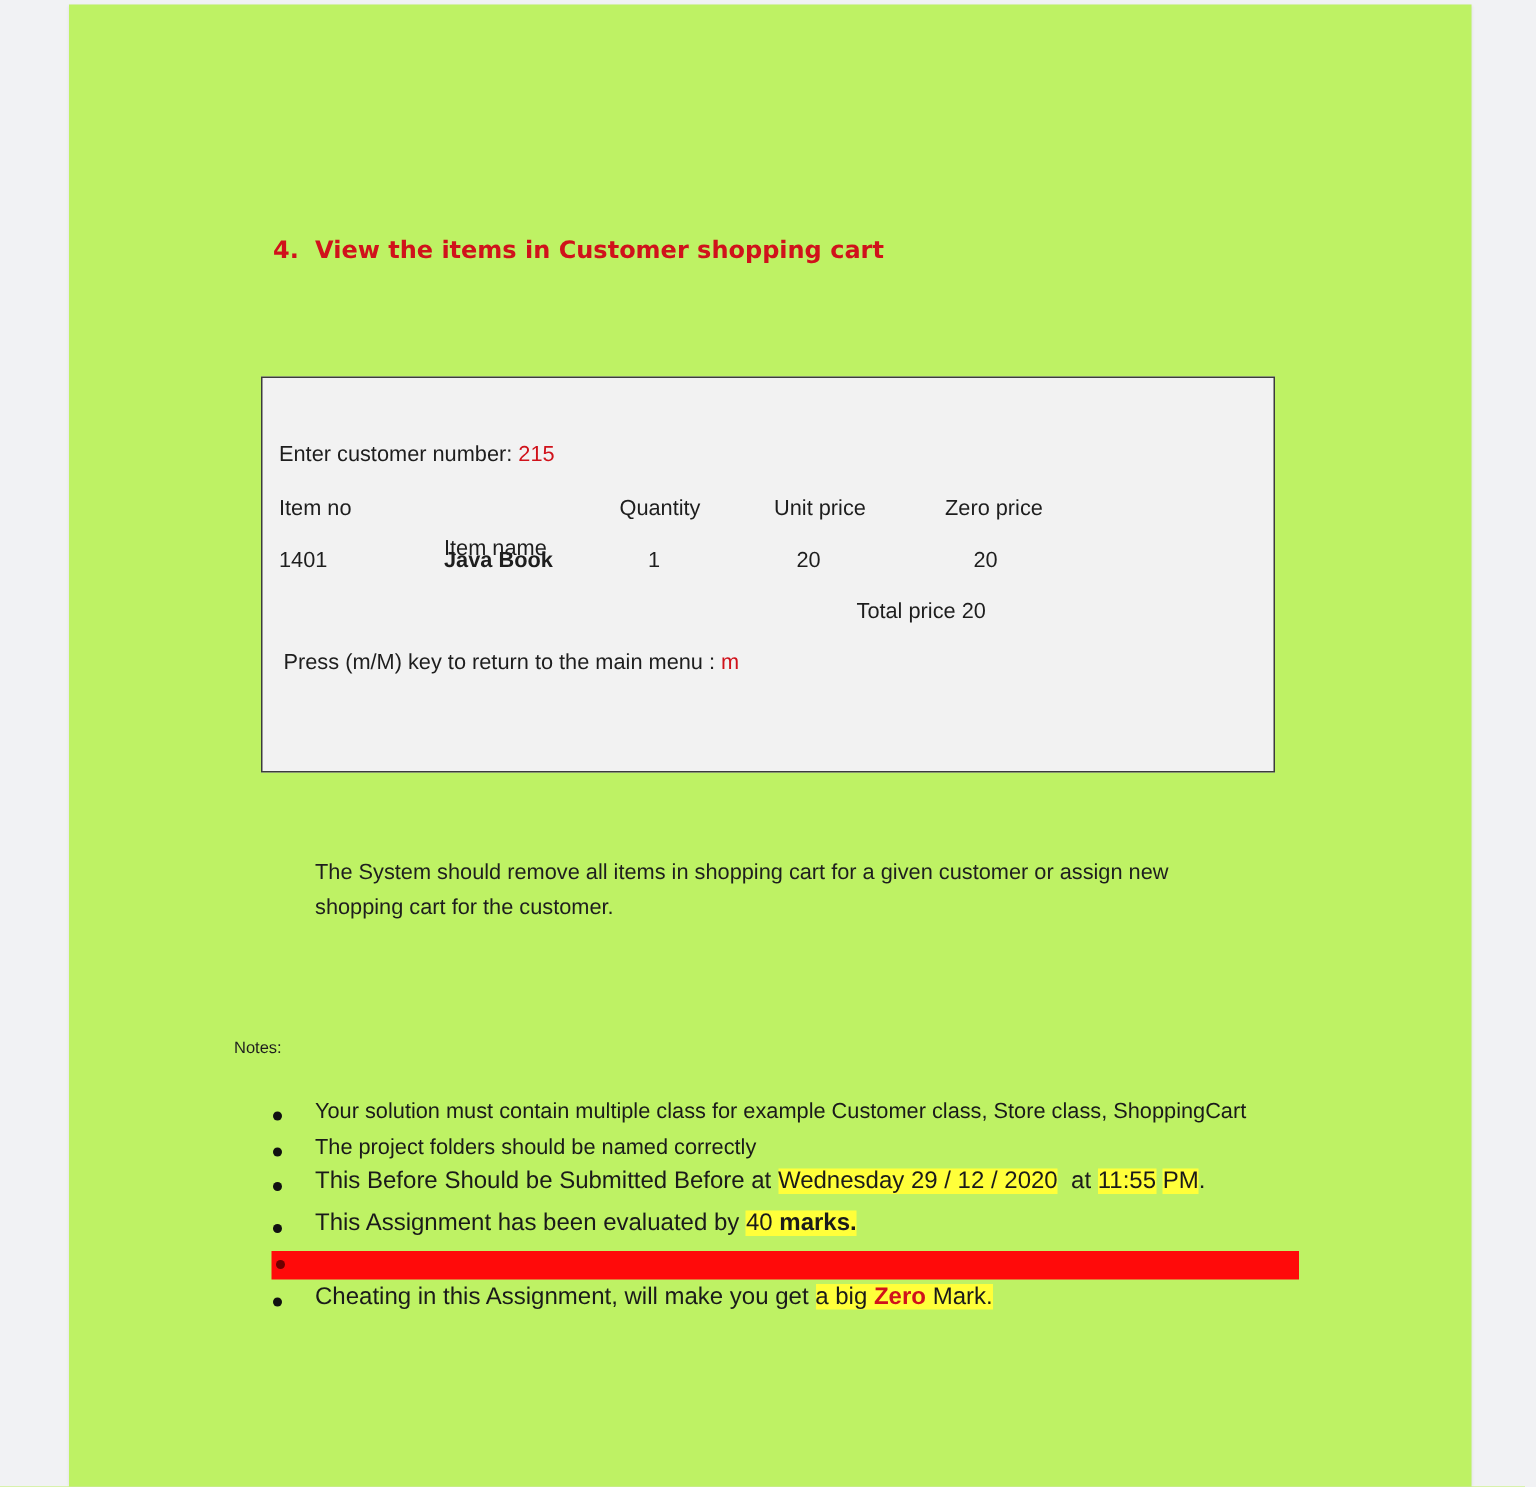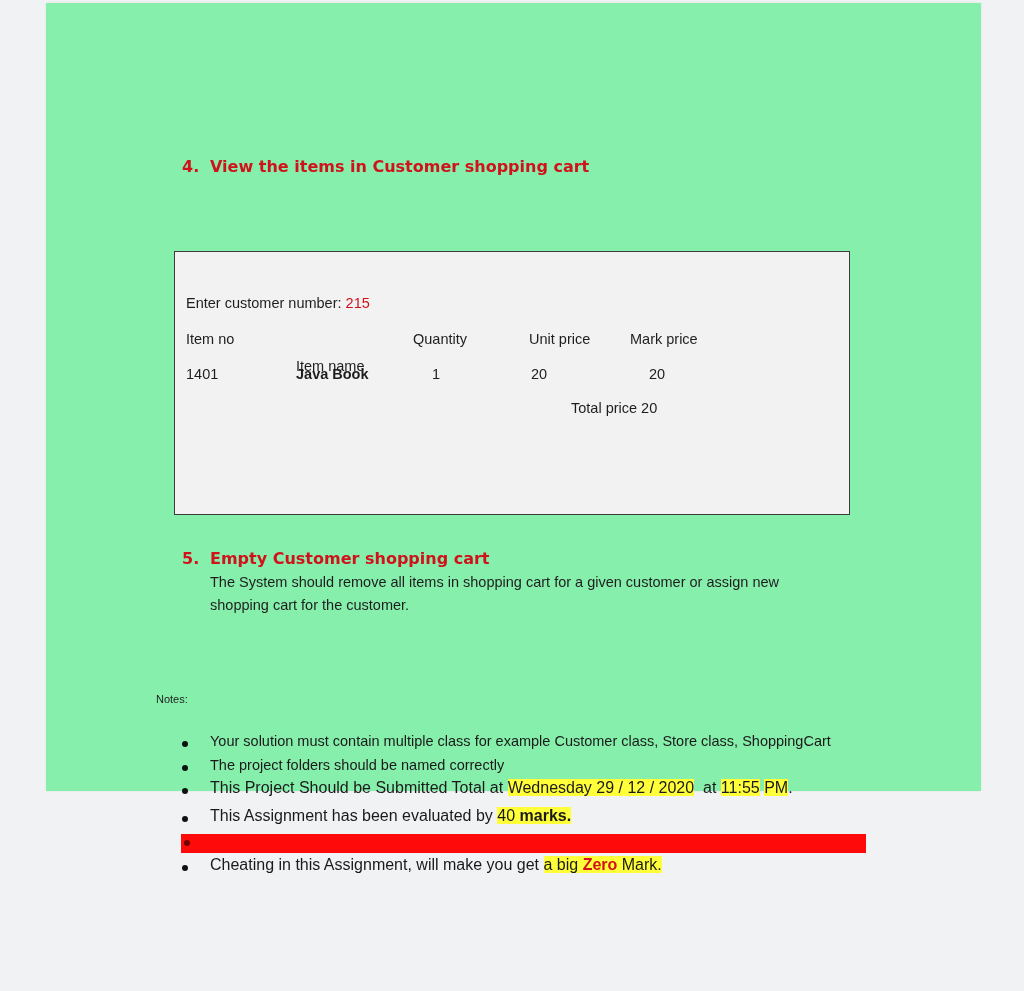--- a/index.html
+++ b/index.html
@@ -5,22 +5,22 @@
     html, body { margin: 0; padding: 0; }
     body {
       width: 1024px; height: 991px;
       background: #f1f2f4;
       position: relative; overflow: hidden;
       font-family: "Liberation Sans", sans-serif;
       color: #1a1a1a;
     }
     .page {
       position: absolute; left: 46px; top: 3px;
-      width: 935px; height: 788px;
-      background: #86efac;
+      width: 935px; height: 988px;
+      background: #bef264;
       box-shadow: 0 0 2px rgba(0,0,0,0.08);
     }
     .abs { position: absolute; white-space: nowrap; }
     .heading {
       font-family: "DejaVu Sans", sans-serif;
       font-weight: bold; font-size: 16px;
       color: #d0121b;
     }
     .heading .num { display: inline-block; width: 28px; }
     .body-text { font-size: 14.5px; color: #1e1e1e; line-height: 23px; }
@@ -68,58 +68,58 @@
 
   <div class="console">
     <div class="col" style="left:11px; top:43px;">
       <span>Enter customer number: </span><span class="red-val">215</span>
     </div>
 
     <div>
       <div class="col" style="left:11px; top:79px;">Item no</div>
       <div class="col" style="left:121px; top:79px;margin-top:27px;">Item name</div>
       <div class="col" style="left:238px; top:79px;">Quantity</div>
-      <div class="col" style="left:354px; top:79px;">Unit price</div>
-      <div class="col" style="left:455px; top:79px;">Mark price</div>
+      <div class="col" style="left:341px; top:79px;">Unit price</div>
+      <div class="col" style="left:455px; top:79px;">Zero price</div>
     </div>
 
     <div>
       <div class="col" style="left:11px; top:114px;">1401</div>
       <div class="col" style="left:121px; top:114px;font-weight:bold;">Java Book</div>
       <div class="col" style="left:257px; top:114px;">1</div>
       <div class="col" style="left:356px; top:114px;">20</div>
       <div class="col" style="left:474px; top:114px;">20</div>
     </div>
 
     <div class="col" style="left:396px; top:148px;">Total price 20</div>
 
+    <div class="col" style="left:14px; top:182px;">
+      <span>Press (m/M) key to return to the main menu : </span><span class="red-val">m</span>
+    </div>
   </div>
 
-  <div class="abs heading" style="left:136px; top:546px;">
-    <span class="num">5.</span><span>Empty Customer shopping cart</span>
-  </div>
   <div class="abs body-text" style="left:164px; top:591px;">shopping cart for the customer.</div>
   <div class="abs body-text" style="left:164px; top:568px;">The System should remove all items in shopping cart for a given customer or assign new</div>
 
   <div class="abs notes-title" style="left:110px; top:690px;">Notes:</div>
 
   <div>
     <div class="bullet-row small" style="top:730px;">
       <span class="bullet"></span>
       <span class="bullet-text">Your solution must contain multiple class for example Customer class, Store class, ShoppingCart</span>
     </div>
 
     <div class="bullet-row small" style="top:754px;">
       <span class="bullet"></span>
       <span class="bullet-text">The project folders should be named correctly</span>
     </div>
 
     <div class="bullet-row large" style="top:776px;">
       <span class="bullet" style="top:9px;"></span>
-      <span class="bullet-text" style="white-space:pre;"><span>This Project Should be Submitted Total at </span><span class="hl">Wednesday 29 / 12 / 2020</span><span>  at </span><span class="hl">11:55</span><span> </span><span class="hl">PM</span><span>.</span></span>
+      <span class="bullet-text" style="white-space:pre;"><span>This Before Should be Submitted Before at </span><span class="hl">Wednesday 29 / 12 / 2020</span><span>  at </span><span class="hl">11:55</span><span> </span><span class="hl">PM</span><span>.</span></span>
     </div>
 
     <div class="bullet-row large" style="top:804px;">
       <span class="bullet" style="top:9px;"></span>
       <span class="bullet-text" style="white-space:pre;"><span>This Assignment has been evaluated by </span><span class="hl"><span>40</span><span class="bold"> marks.</span></span></span>
     </div>
 
     <div class="red-band">
       <span class="bullet"></span>
     </div>

